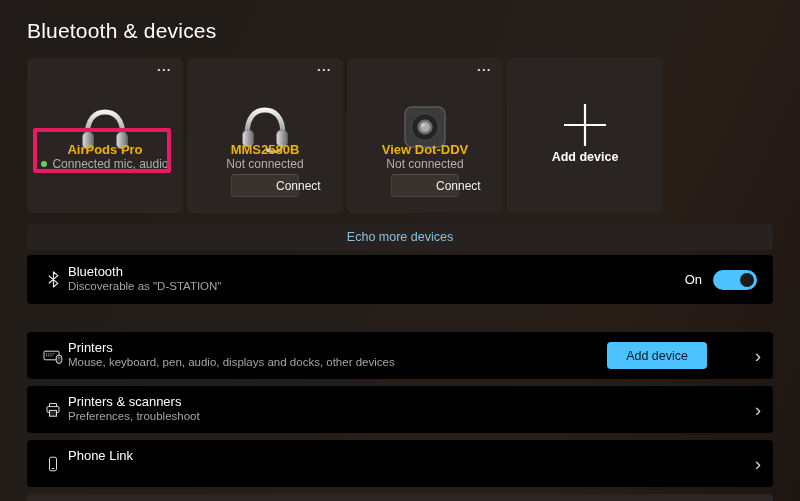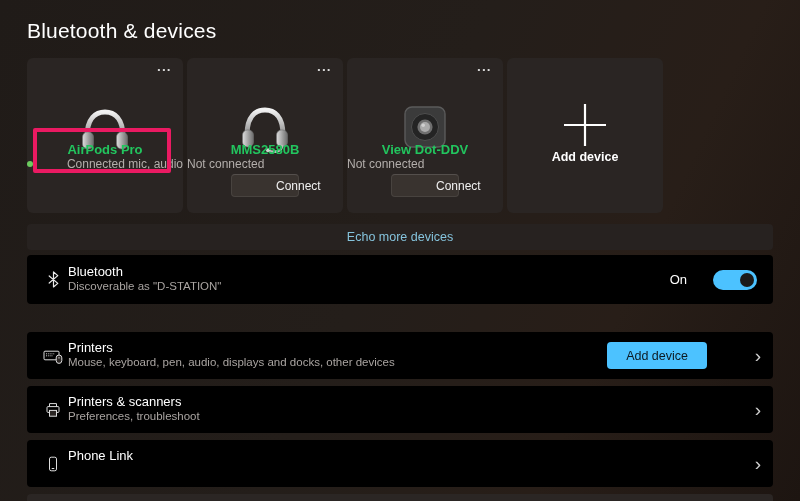--- a/index.html
+++ b/index.html
@@ -23,25 +23,25 @@
   .dots {
     position:absolute; top:7px; right:11px;
     font-size:8px; letter-spacing:2px; color:#e3e3e3; cursor:pointer; line-height:10px;
   }
   .card-icon {
     position:absolute; top:0; left:0; right:0; height:96px;
     display:flex; align-items:flex-end; justify-content:center;
   }
   .card-name {
     position:absolute; top:84px; left:0; right:0;
-    text-align:center; font-size:13px; font-weight:700; color:#22c55e;
+    text-align:center; font-size:13px; font-weight:700; color:#eab308;
   }
   .card-status {
     position:absolute; top:99px; left:0; right:0;
-    display:flex; align-items:center; justify-content:space-between;
+    display:flex; align-items:center; justify-content:center;
     font-size:12px; color:#b3aeab;
   }
   .green-dot {
     display:inline-block; width:6px; height:6px; border-radius:50%;
     background:#6ccb5f; margin-right:5px;
   }
   .connect-btn {
     position:absolute; top:116px; left:50%; transform:translateX(-50%);
     width:68px; height:23px; border-radius:4px;
     background:#39332f; border:1px solid rgba(255,255,255,.08);
@@ -82,21 +82,21 @@
   .row-title { position:absolute; left:41px; top:8px; font-size:13px; color:#fff; }
   .row.bt .row-title { top:9px; }
   .row-sub { position:absolute; left:41px; top:24px; font-size:11.5px; color:#a9a4a1; }
   .row.bt .row-sub { top:25px; }
   .chevron {
     position:absolute; right:12px; top:50%; transform:translateY(-54%);
     font-size:19px; color:#cfcfcf; font-weight:400; line-height:1;
   }
   .toggle-wrap {
     position:absolute; right:16px; top:0; bottom:0;
-    display:flex; align-items:center; gap:26px;
+    display:flex; align-items:center; gap:11px;
   }
   .toggle-label { font-size:13px; color:#fff; }
   .toggle {
     position:relative; width:44px; height:20px; border-radius:10px;
     background:#4cc2ff; cursor:pointer;
   }
   .toggle .knob {
     position:absolute; right:3px; top:3px; width:14px; height:14px;
     border-radius:50%; background:#1b1b1b;
   }

